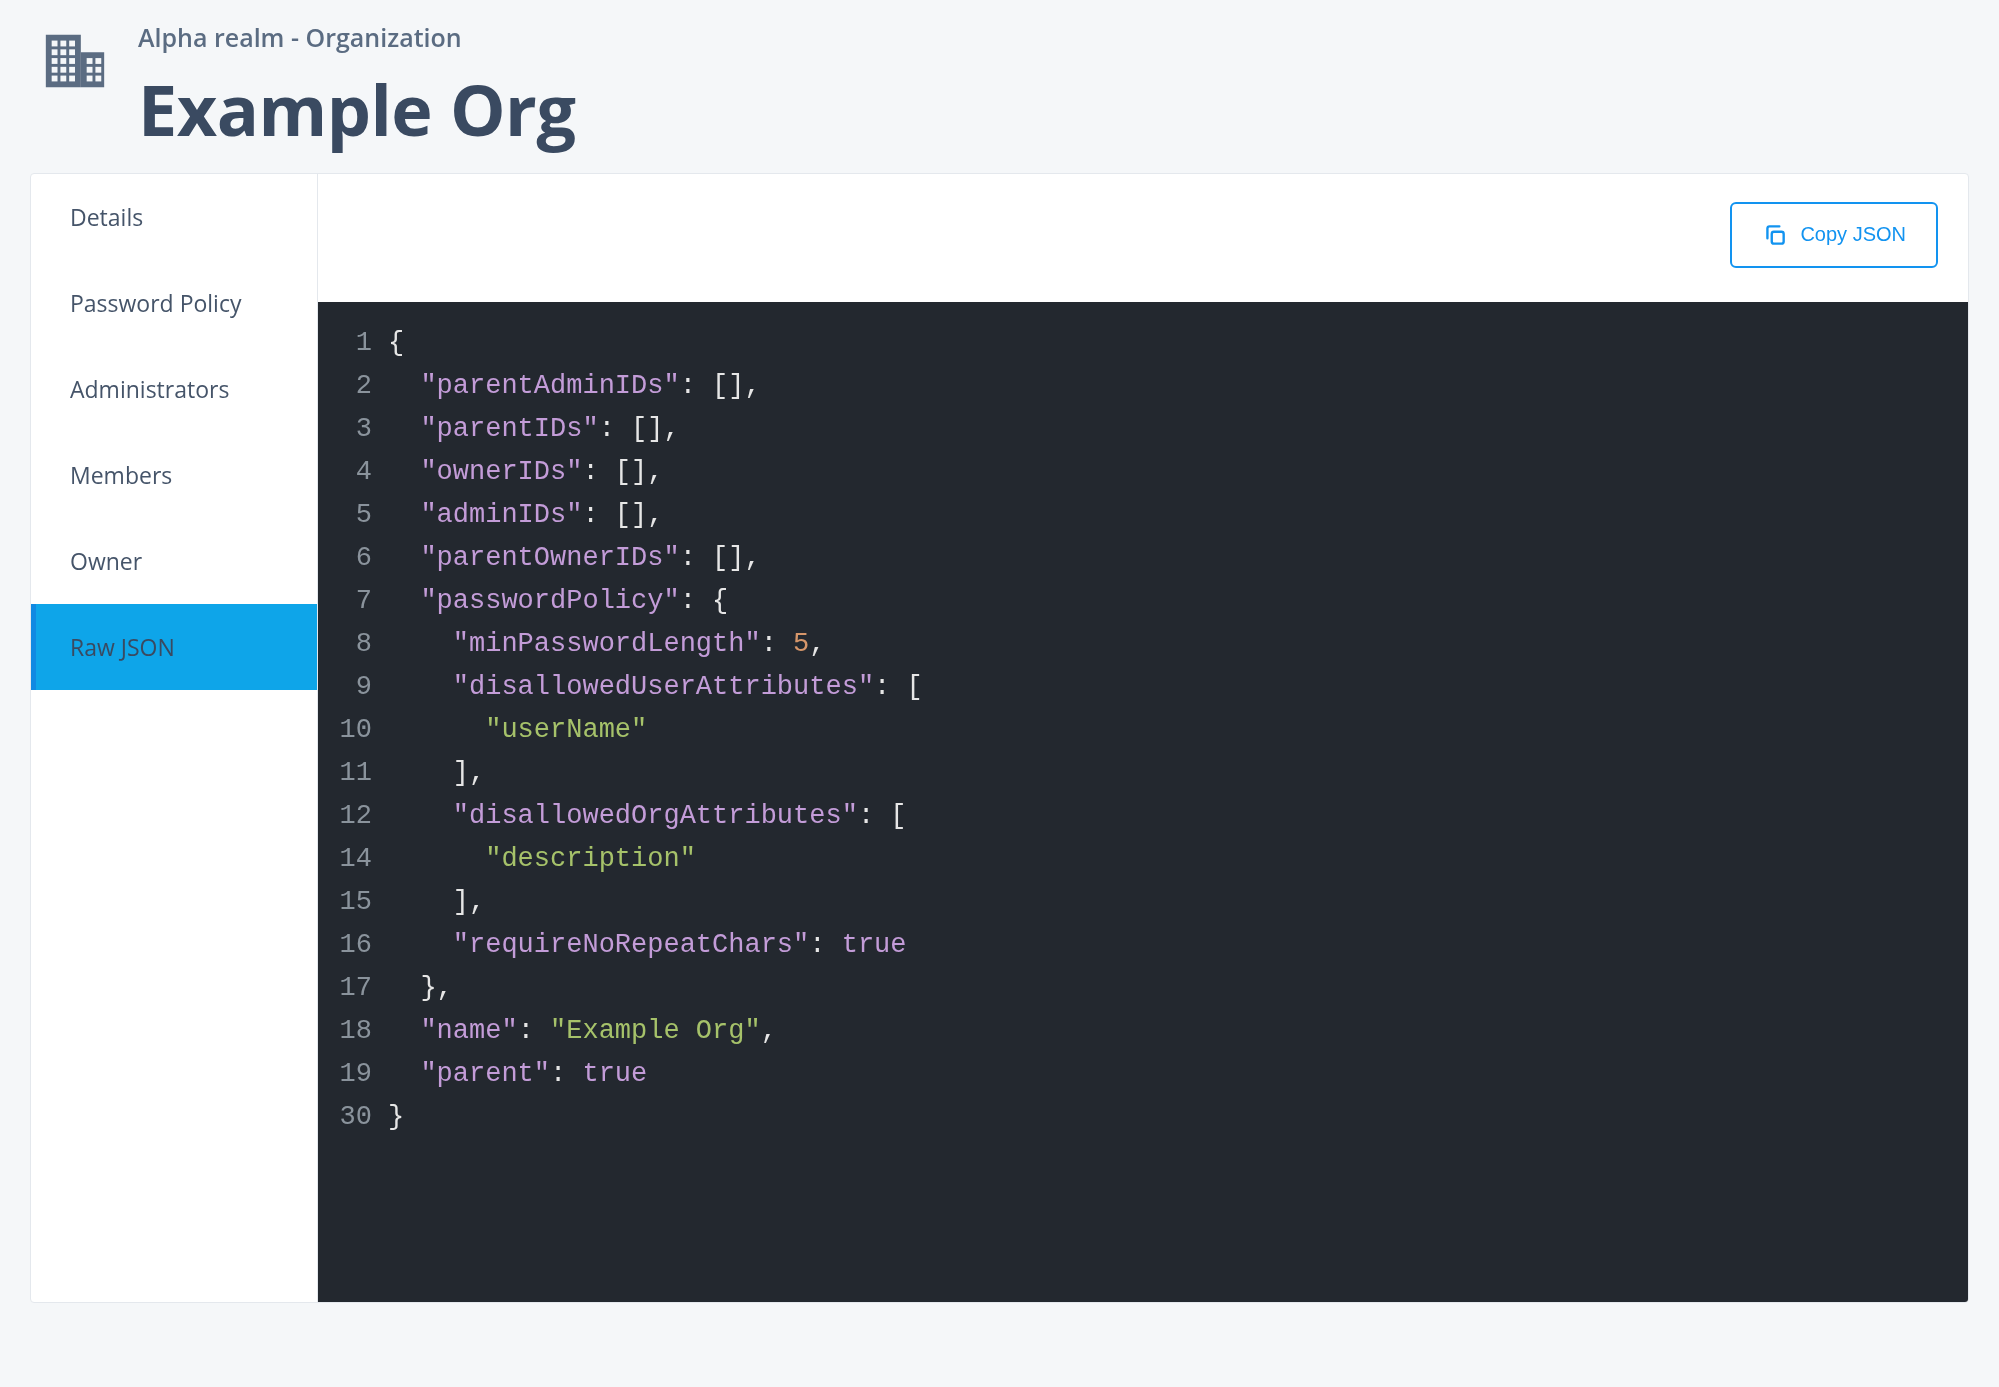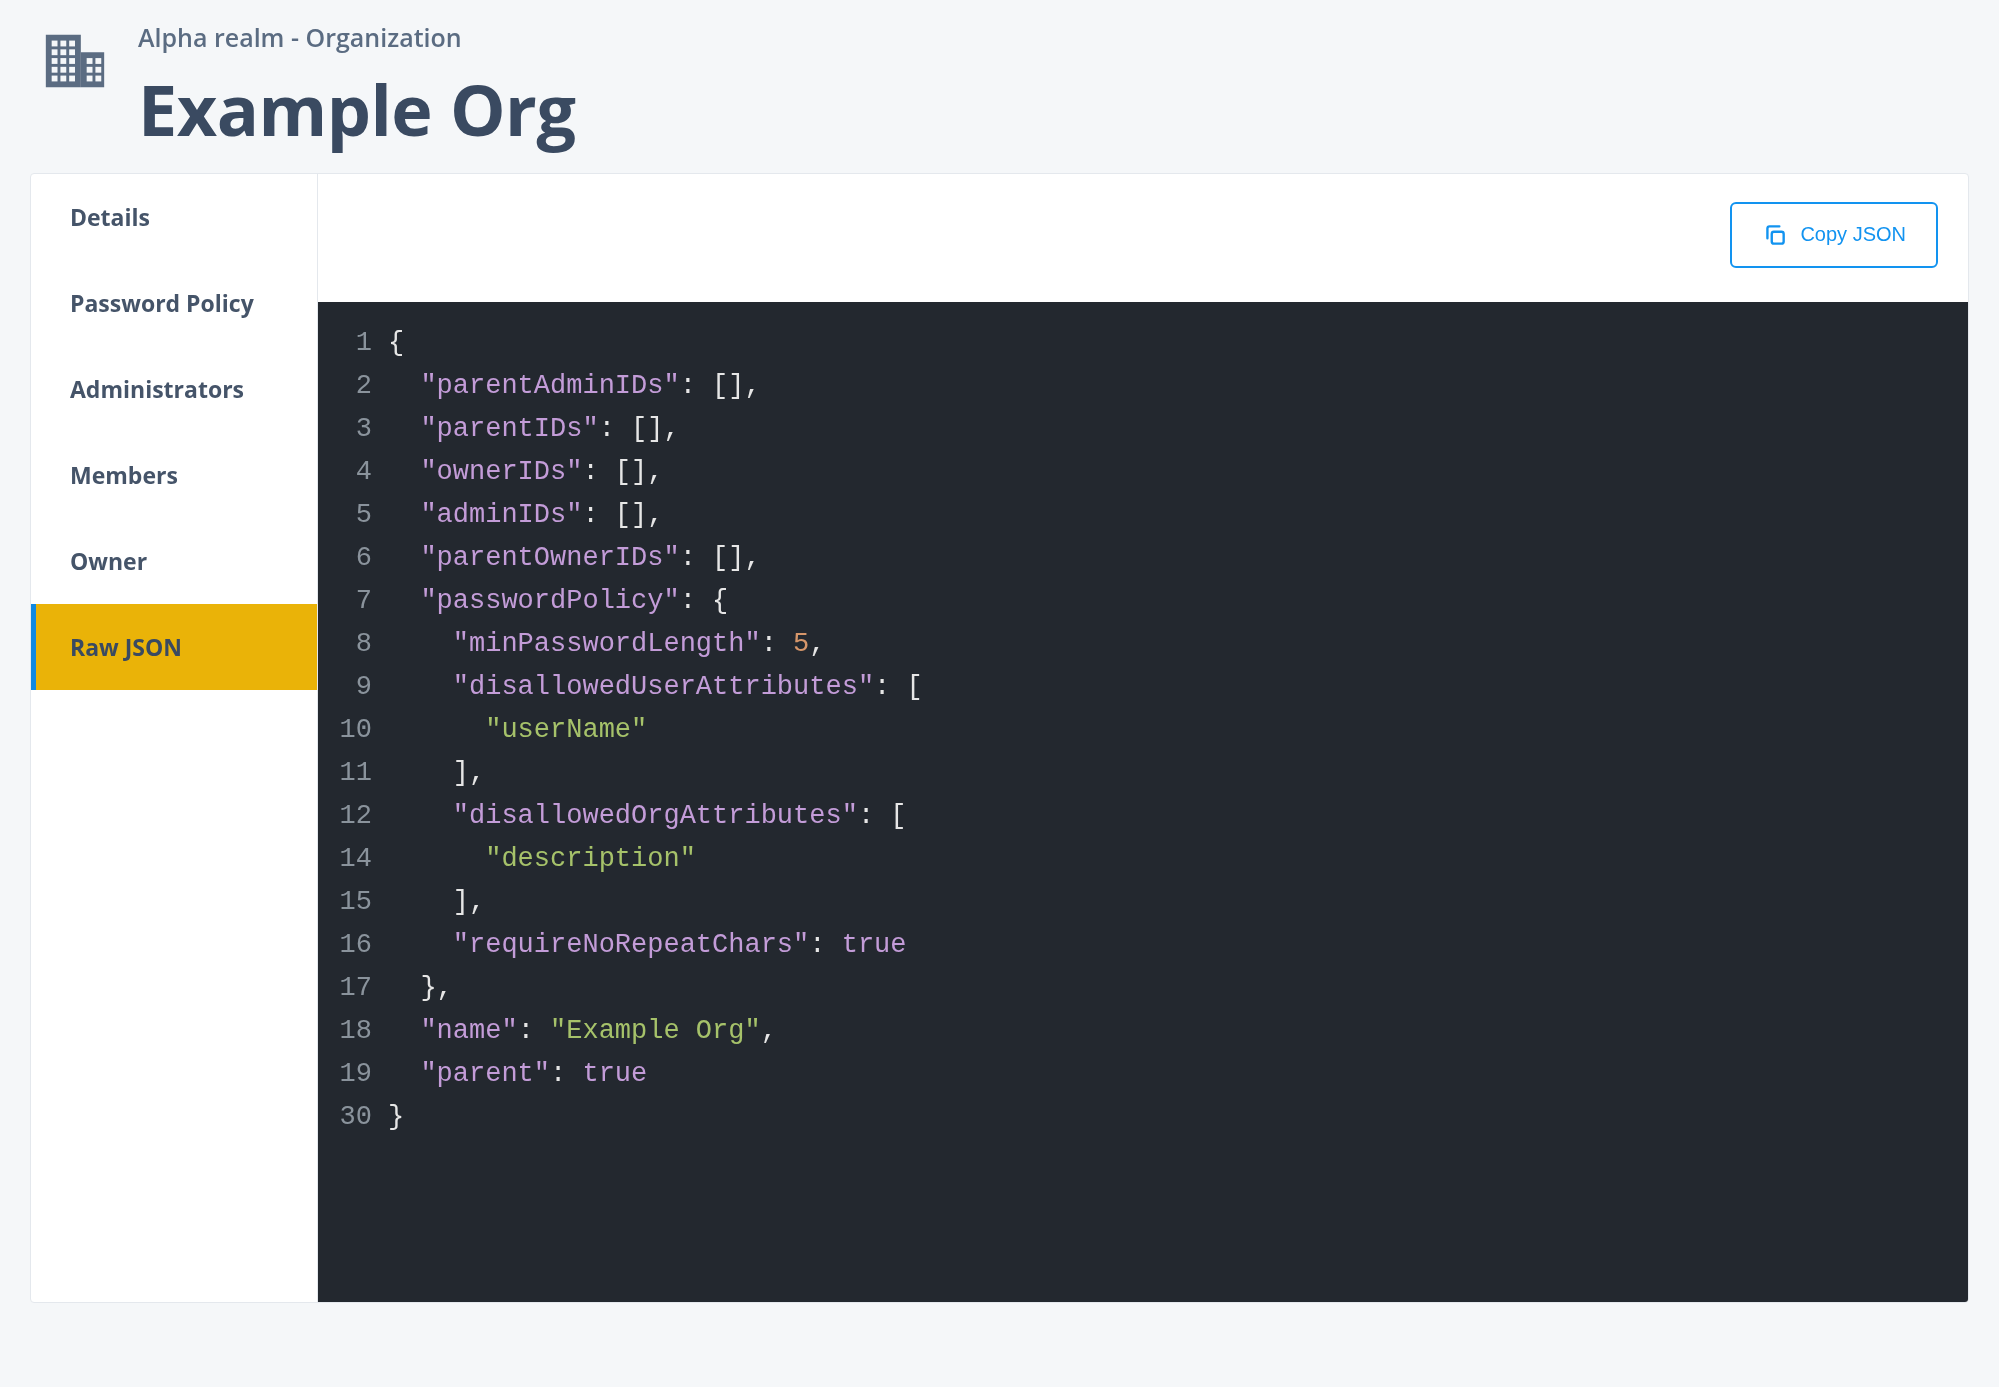--- a/index.html
+++ b/index.html
@@ -52,24 +52,23 @@
       width: 287px;
       border-right: 1px solid #e4e8ed;
       flex-shrink: 0;
     }
     .sidebar-item {
       padding: 27px 34px;
       font-size: 23px;
       color: #455469;
       cursor: pointer;
       border-left: 5px solid transparent;
-      font-weight: bold;
     }
     .sidebar-item.active {
-      background: #eab308;
+      background: #0ea5e9;
       border-left: 5px solid #1089e2;
       color: #3a4a61;
     }
     .main {
       flex: 1;
       display: flex;
       flex-direction: column;
     }
     .toolbar {
       display: flex;

